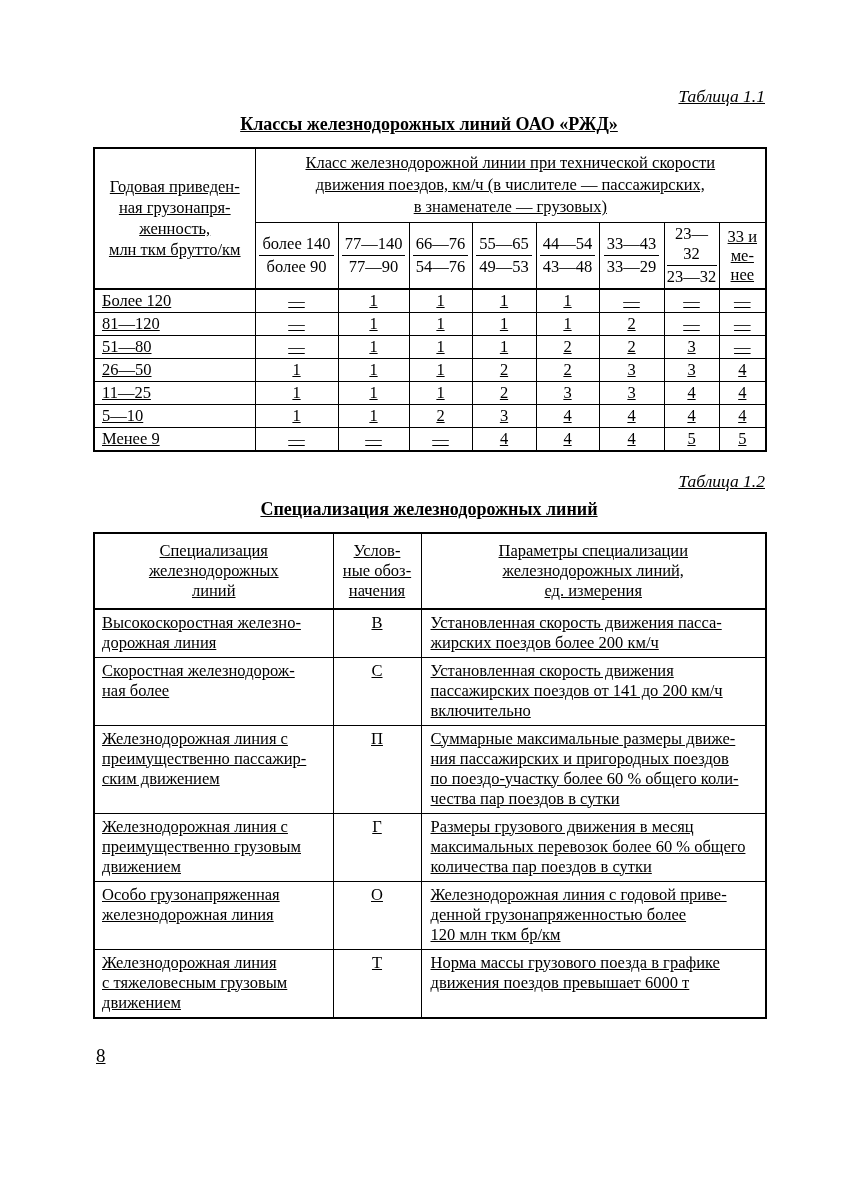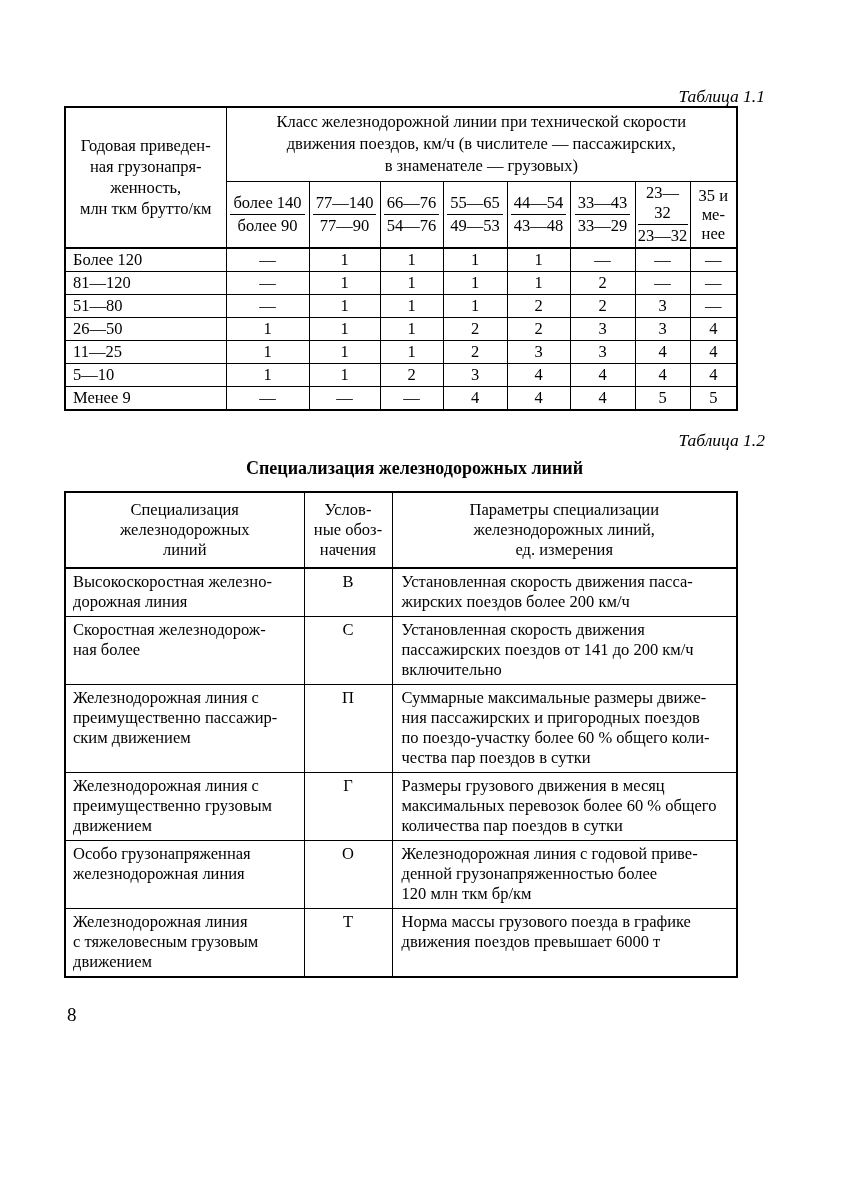--- a/index.html
+++ b/index.html
@@ -3,21 +3,21 @@
 <meta charset="utf-8">
 <style>
   * { box-sizing: border-box; }
   html, body { margin: 0; padding: 0; }
   body {
     width: 857px; height: 1182px;
     background: #ffffff; color: #000000;
     font-family: "Liberation Serif", serif;
     overflow: hidden;
   }
-  .page { padding: 86px 92px 0 64px; }
+  .page { padding: 86px 92px 0 93px; text-decoration: underline; }
 
   .caption { text-align: right; font-style: italic; font-size: 17.5px; line-height: 20px; }
   .title   { text-align: center; font-weight: bold; font-size: 18px; margin: 8px 0 12px; }
 
   table { border-collapse: collapse; table-layout: fixed; width: 672px; border: 2px solid #000; }
   thead { border-bottom: 2px solid #000; }
   td { border: 1px solid #000; font-size: 16.5px; padding: 1px 3px; text-align: center; vertical-align: middle; }
   .pre { white-space: pre-line; }
 
   
@@ -40,20 +40,21 @@
   .t2 tbody td.params { text-align: left; padding-left: 9px; }
 
   .pageno { margin-top: 26px; font-size: 19px; padding-left: 3px; }
 </style>
 </head>
 <body>
 
 <div class="page">
 
   <div class="caption">Таблица 1.1</div>
+  <div class="title">Классы железнодорожных линий ОАО «РЖД»</div>
 
   <table class="t1">
     <colgroup>
       <col style="width:161px">
         <col style="width:83px">
         <col style="width:71px">
       <col style="width:63px">
         <col style="width:64px">
         <col style="width:63px">
       <col style="width:65px">
@@ -71,21 +72,21 @@
 в знаменателе — грузовых)</td>
       </tr>
       <tr id="t1-speeds">
           <td><span class="frac"><span class="num">более 140</span><span class="den">более 90</span></span></td>
           <td><span class="frac"><span class="num">77—140</span><span class="den">77—90</span></span></td>
           <td><span class="frac"><span class="num">66—76</span><span class="den">54—76</span></span></td>
           <td><span class="frac"><span class="num">55—65</span><span class="den">49—53</span></span></td>
           <td><span class="frac"><span class="num">44—54</span><span class="den">43—48</span></span></td>
           <td><span class="frac"><span class="num">33—43</span><span class="den">33—29</span></span></td>
           <td><span class="frac"><span class="num">23—32</span><span class="den">23—32</span></span></td>
-          <td class="pre">35 и
+          <td class="pre">33 и
 ме-
 нее</td>
         </tr>
     </thead>
     <tbody id="t1-body">
         <tr>
           <td class="rowlabel">Более 120</td>
           <td>—</td>
           <td>1</td>
           <td>1</td>

